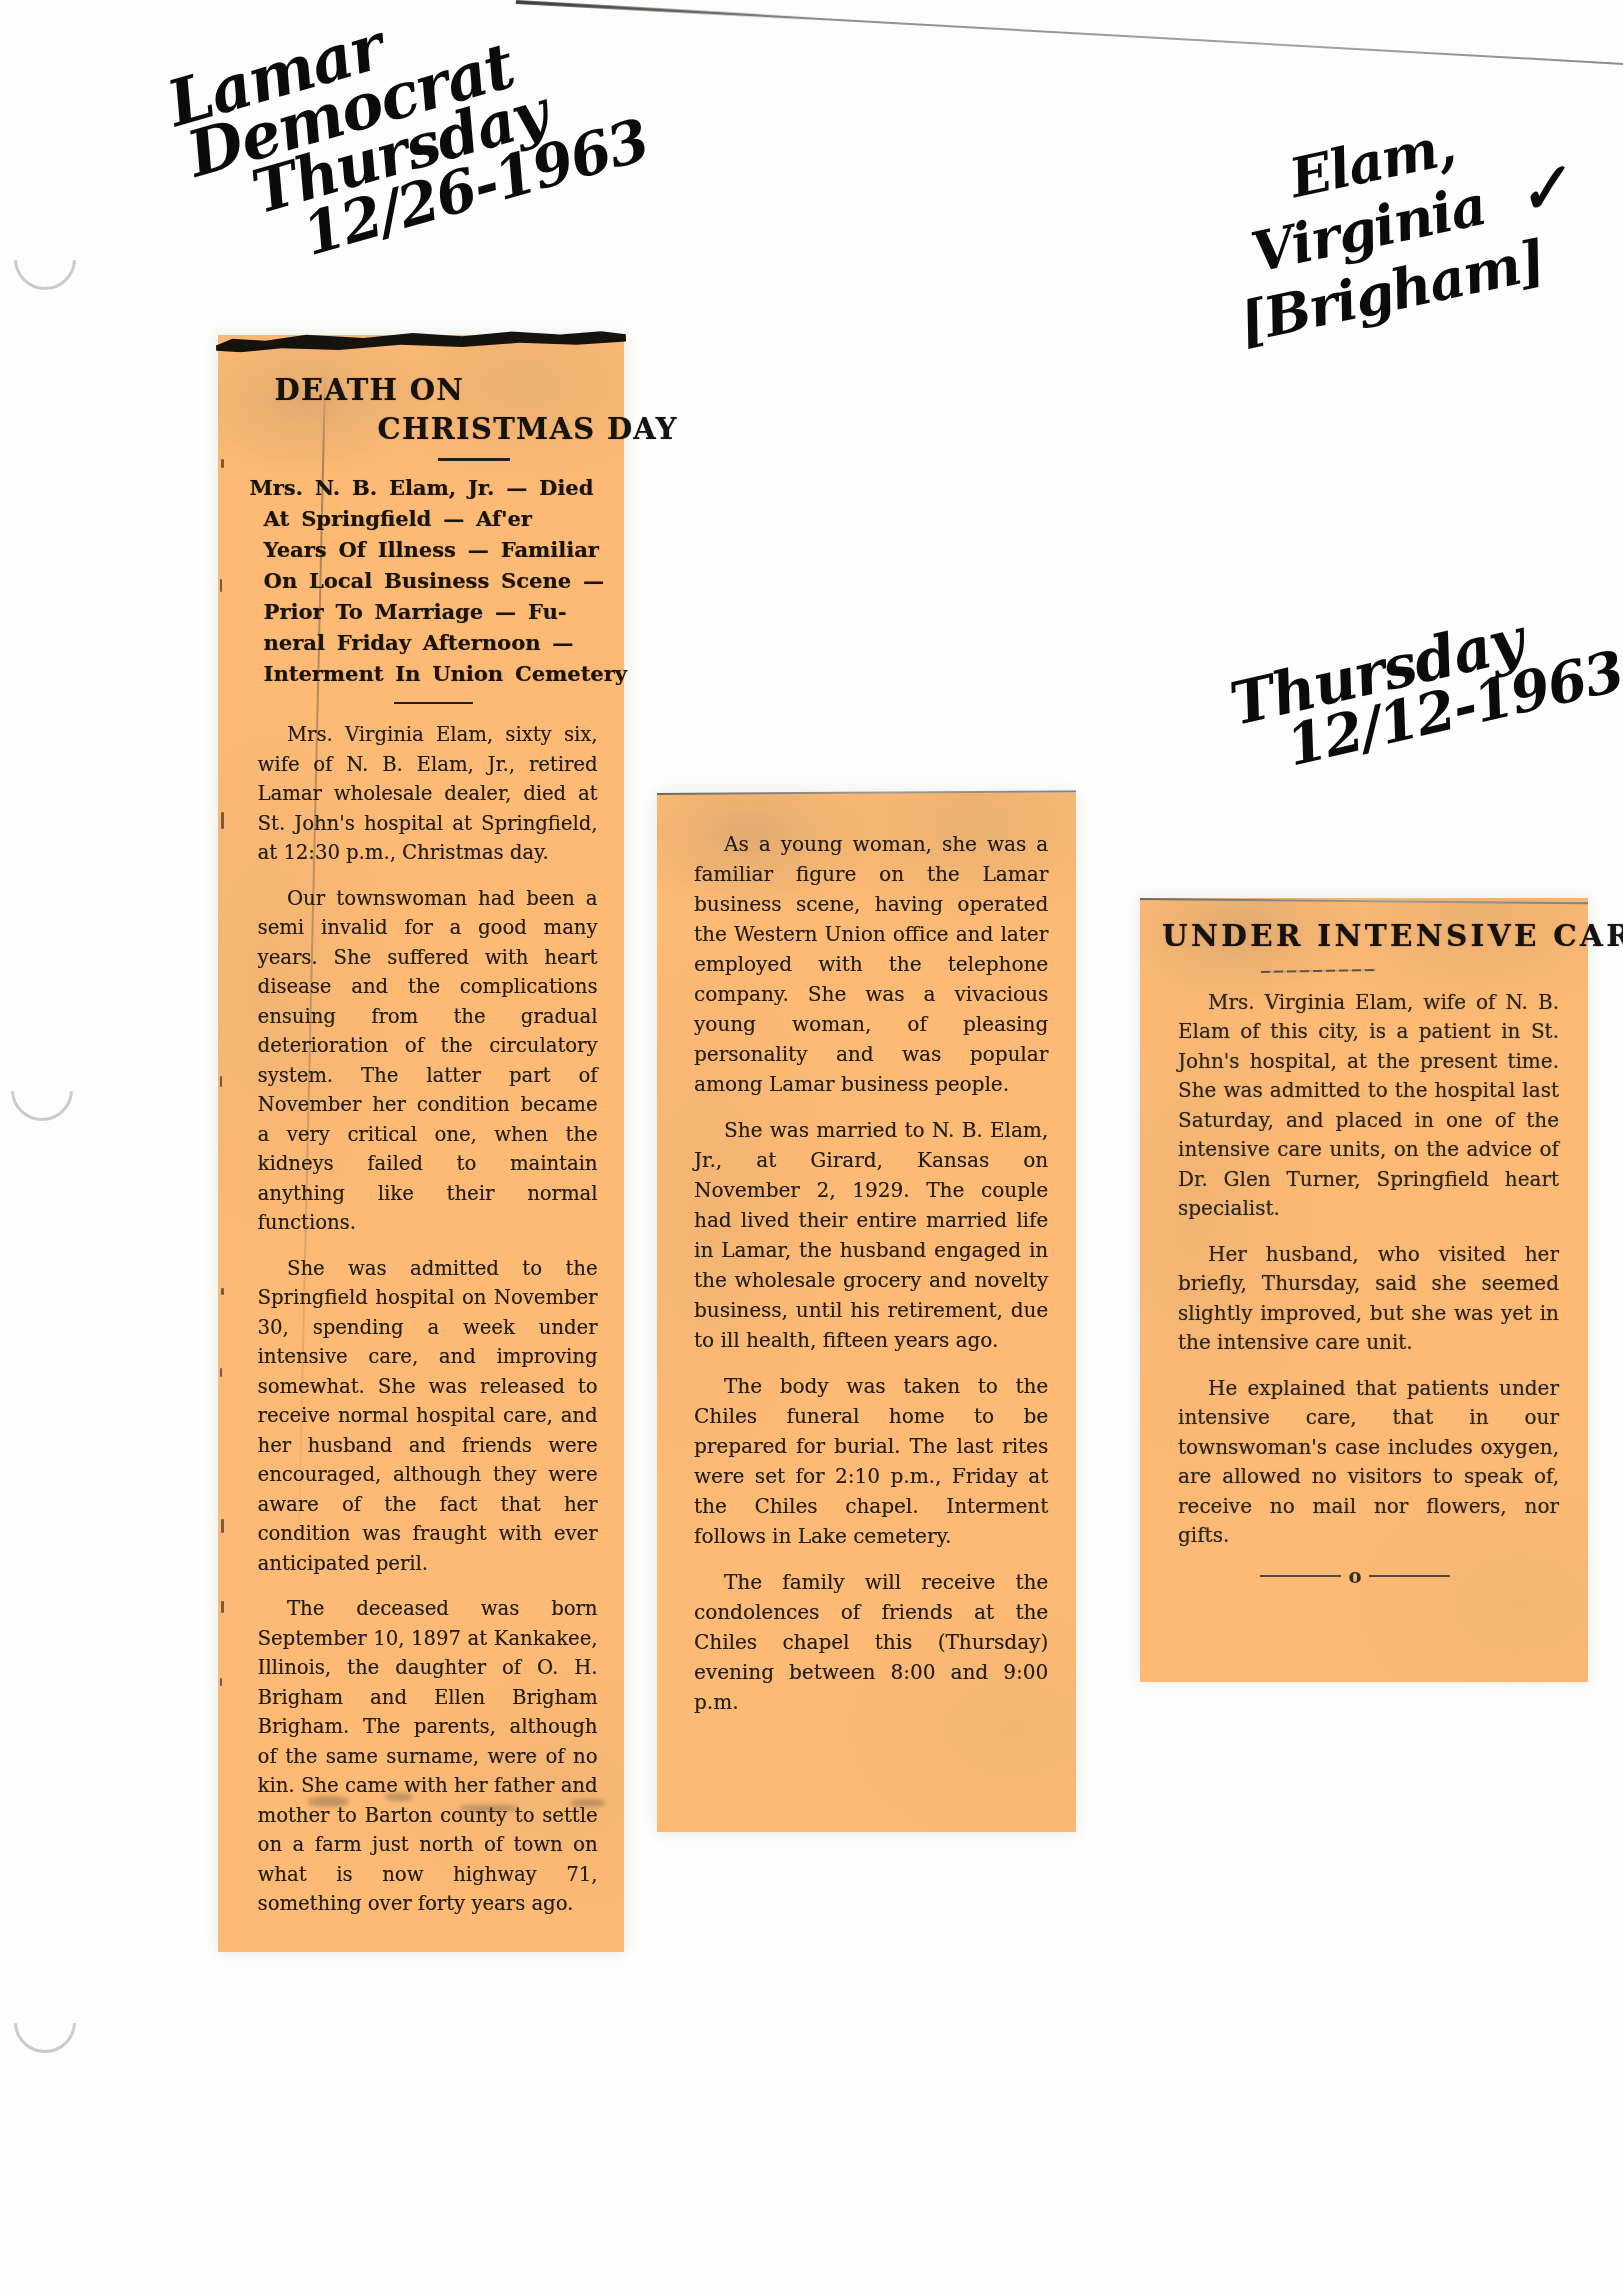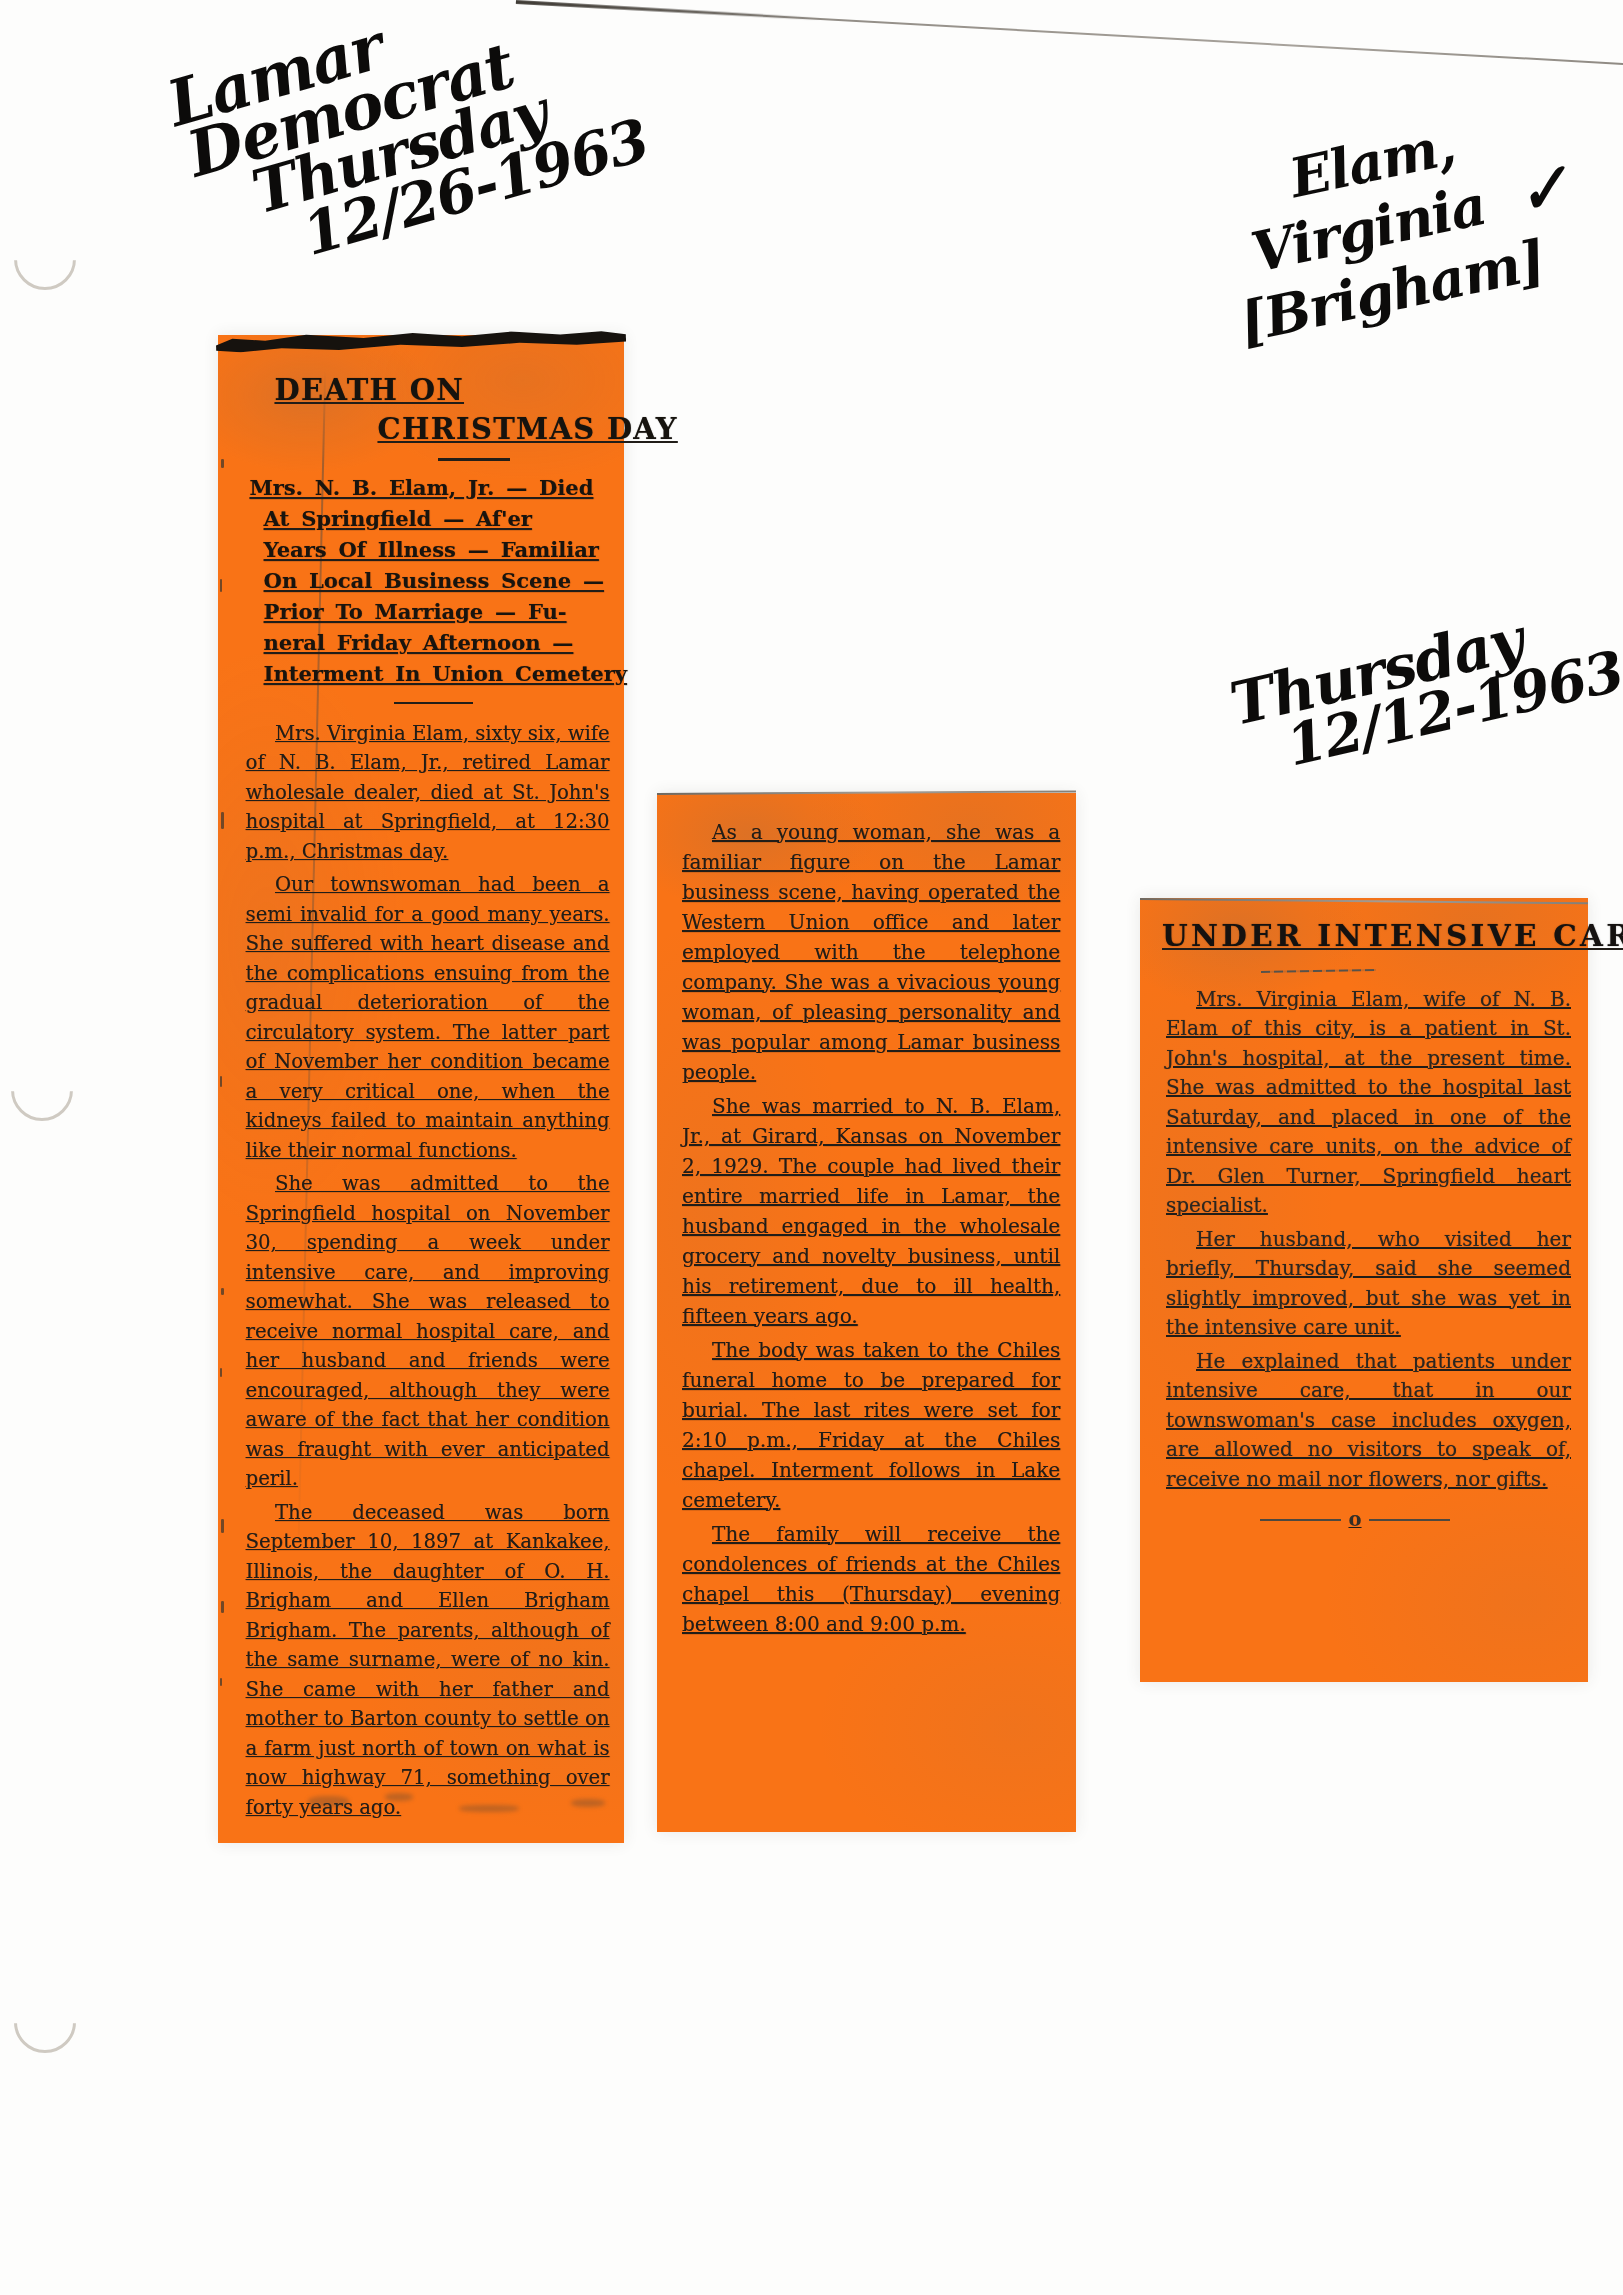--- a/index.html
+++ b/index.html
@@ -46,34 +46,33 @@
   #hand-top-right .l2 { font-size:55px; margin-left:26px; margin-top:2.6px; }
   #hand-top-right .l3 { font-size:55px; margin-left:0px;  margin-top:9.2px; }
   #hand-top-right .check { font-size:62px; margin-left:34px; letter-spacing:0; }
 
   #hand-date { left:1206px; top:681px; transform:rotate(-13deg); transform-origin:left top; }
   #hand-date .l1 { font-size:59px; margin-left:19.6px; }
   #hand-date .l2 { font-size:56px; margin-left:65px; margin-top:-6.5px; }
 
   
   .clip {
-    position:absolute; background:#f97316; color:#211d18;
+    position:absolute; background:#fdba74; color:#211d18;
     box-shadow:0 0 14.4px rgba(60,55,48,.10);
-    text-decoration:underline;
   }
   .clip .mottle {
     position:absolute; inset:0; pointer-events:none;
     background-image:
       radial-gradient(ellipse 183px 111px at 22% 4%,  rgba(110,104,94,.20), transparent 70%),
       radial-gradient(ellipse 236px 144px at 75% 3%,  rgba(110,104,94,.13), transparent 70%),
       radial-gradient(ellipse 196px 406px at 12% 40%, rgba(120,114,104,.08), transparent 72%),
       radial-gradient(ellipse 275px 196px at 85% 90%, rgba(120,114,104,.07), transparent 72%);
   }
   .news p {
-    margin:4px; text-align:justify; text-indent:1.5em;
+    margin:16px; text-align:justify; text-indent:1.5em;
     text-shadow:0.3px 0.3px 0.5px rgba(26,22,18,.45);
   }
 
   
   #clip-obit { left:218px; top:335px; width:406px; min-height:1499px; }
   #clip-obit .torn-top {
     position:absolute; left:-2px; top:-5.2px; width:410px; height:23.6px; background:#16120e;
     transform:rotate(-.5deg);
     clip-path:polygon(0 58%,4% 30%,12% 40%,22% 16%,36% 32%,48% 12%,60% 28%,72% 10%,84% 24%,94% 12%,100% 26%,100% 56%,88% 68%,74% 58%,60% 74%,45% 62%,30% 82%,16% 72%,6% 88%,0 80%);
   }

